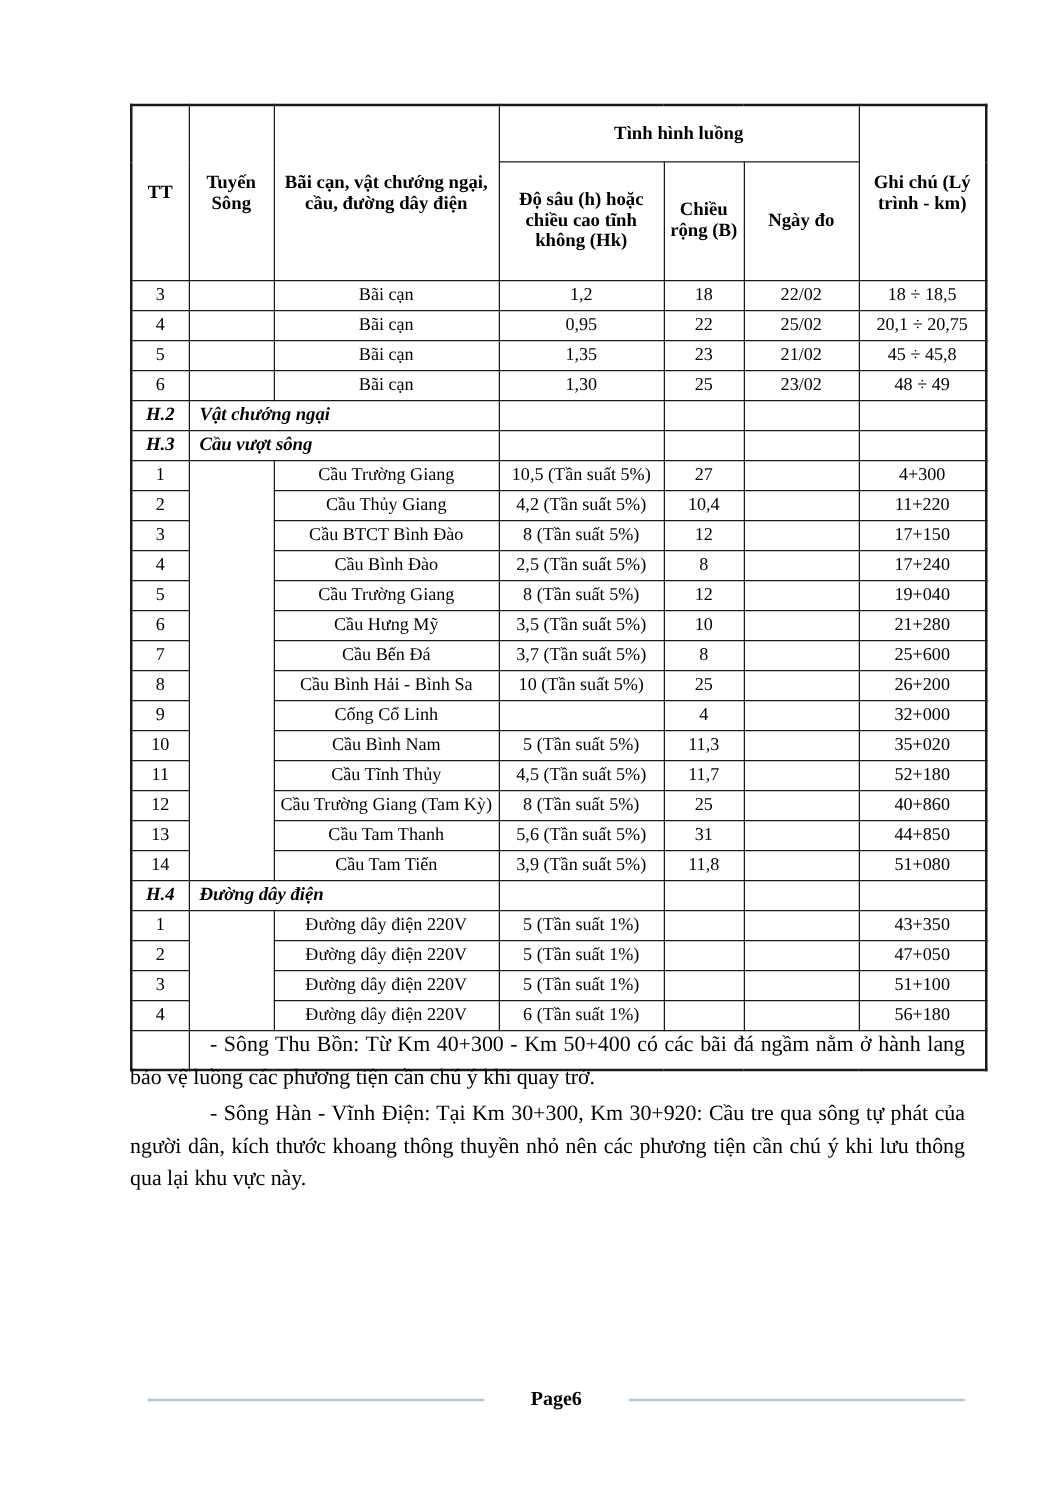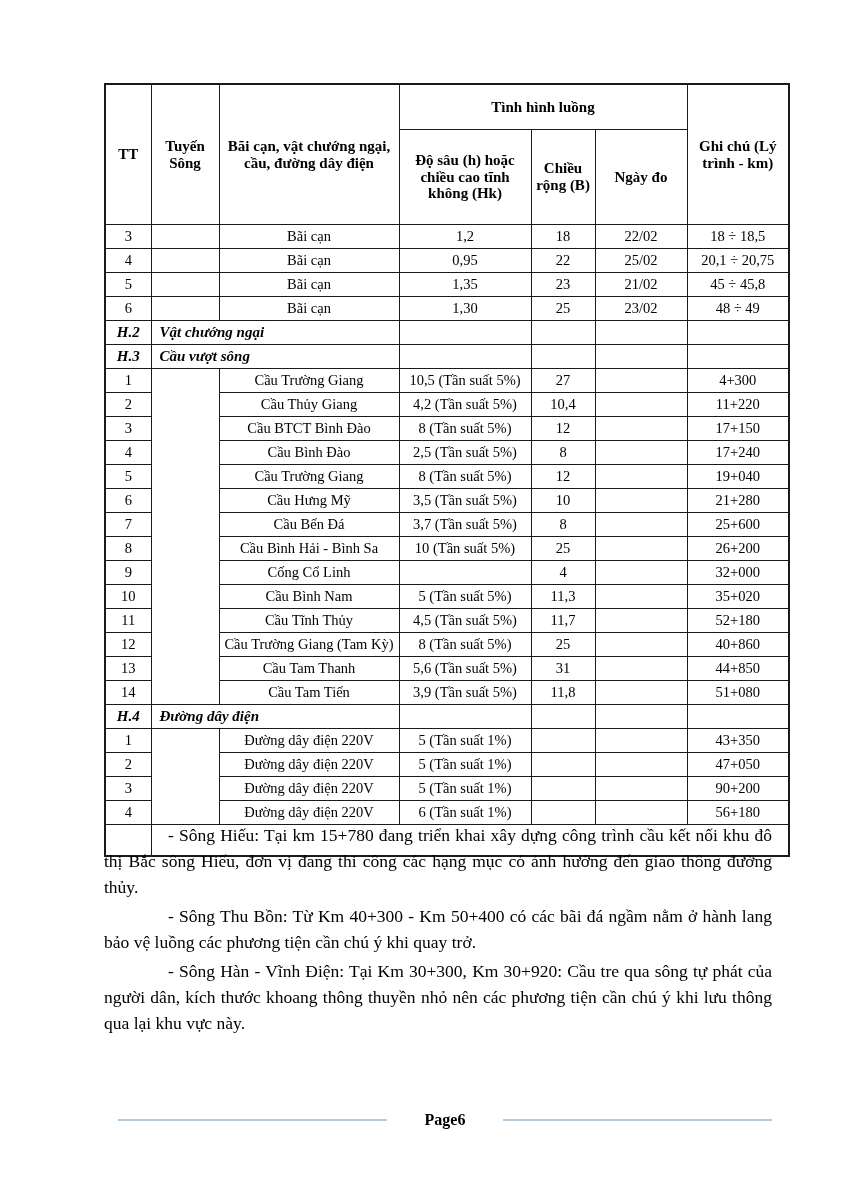--- a/index.html
+++ b/index.html
@@ -273,39 +273,38 @@
           <td></td>
           <td></td>
           <td>47+050</td>
         </tr>
         <tr>
           <td class="c-tt">3</td>
           <td class="c-name">Đường dây điện 220V</td>
           <td>5 (Tần suất 1%)</td>
           <td></td>
           <td></td>
-          <td>90+200</td>
+          <td>51+100</td>
         </tr>
         <tr>
           <td class="c-tt">4</td>
           <td class="c-name">Đường dây điện 220V</td>
           <td>6 (Tần suất 1%)</td>
           <td></td>
           <td></td>
           <td>56+180</td>
         </tr>
         <tr class="empty-row">
           <td></td>
           <td colspan="6"></td>
         </tr>
       </tbody>
   </table>
 
   <div class="notes">
-    <p>- Sông Hiếu: Tại km 15+780 đang triển khai xây dựng công trình cầu kết nối khu đô thị Bắc sông Hiếu, đơn vị đang thi công các hạng mục có ảnh hưởng đến giao thông đường thủy.</p>
     <p>- Sông Thu Bồn: Từ Km 40+300 - Km 50+400 có các bãi đá ngầm nằm ở hành lang bảo vệ luồng các phương tiện cần chú ý khi quay trở.</p>
     <p>- Sông Hàn - Vĩnh Điện: Tại Km 30+300, Km 30+920: Cầu tre qua sông tự phát của người dân, kích thước khoang thông thuyền nhỏ nên các phương tiện cần chú ý khi lưu thông qua lại khu vực này.</p>
   </div>
 
   <div class="footer">
     <div class="rule" style="background: rgb(179, 201, 217);"></div>
     <div class="page-num">Page6</div>
     <div class="rule" style="background: rgb(179, 201, 217);"></div>
   </div>
 

